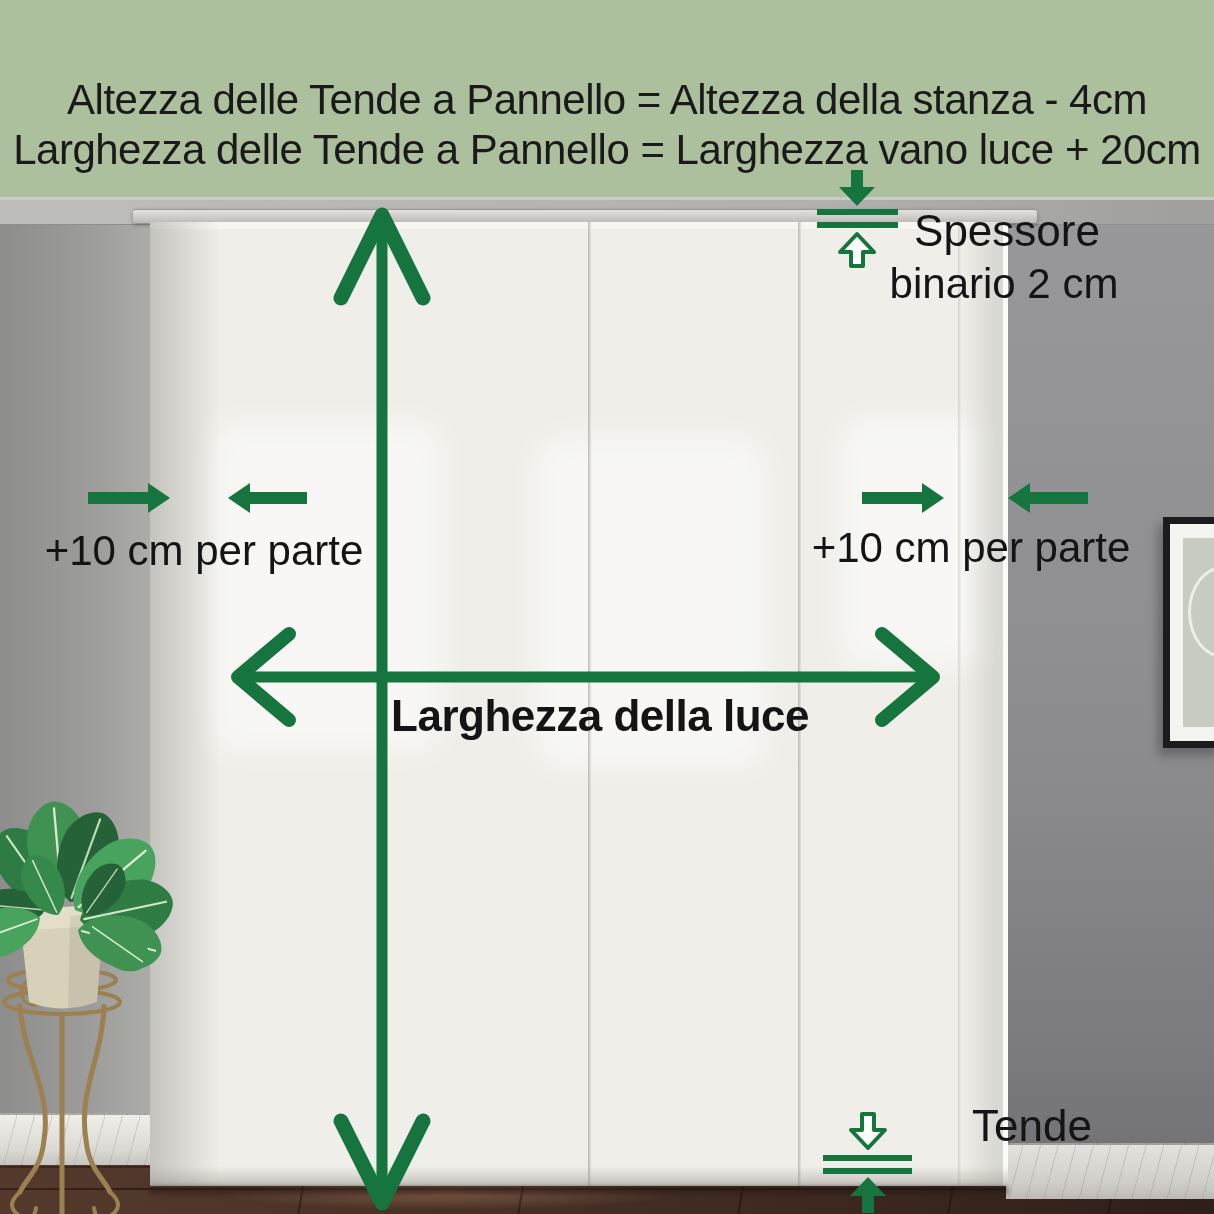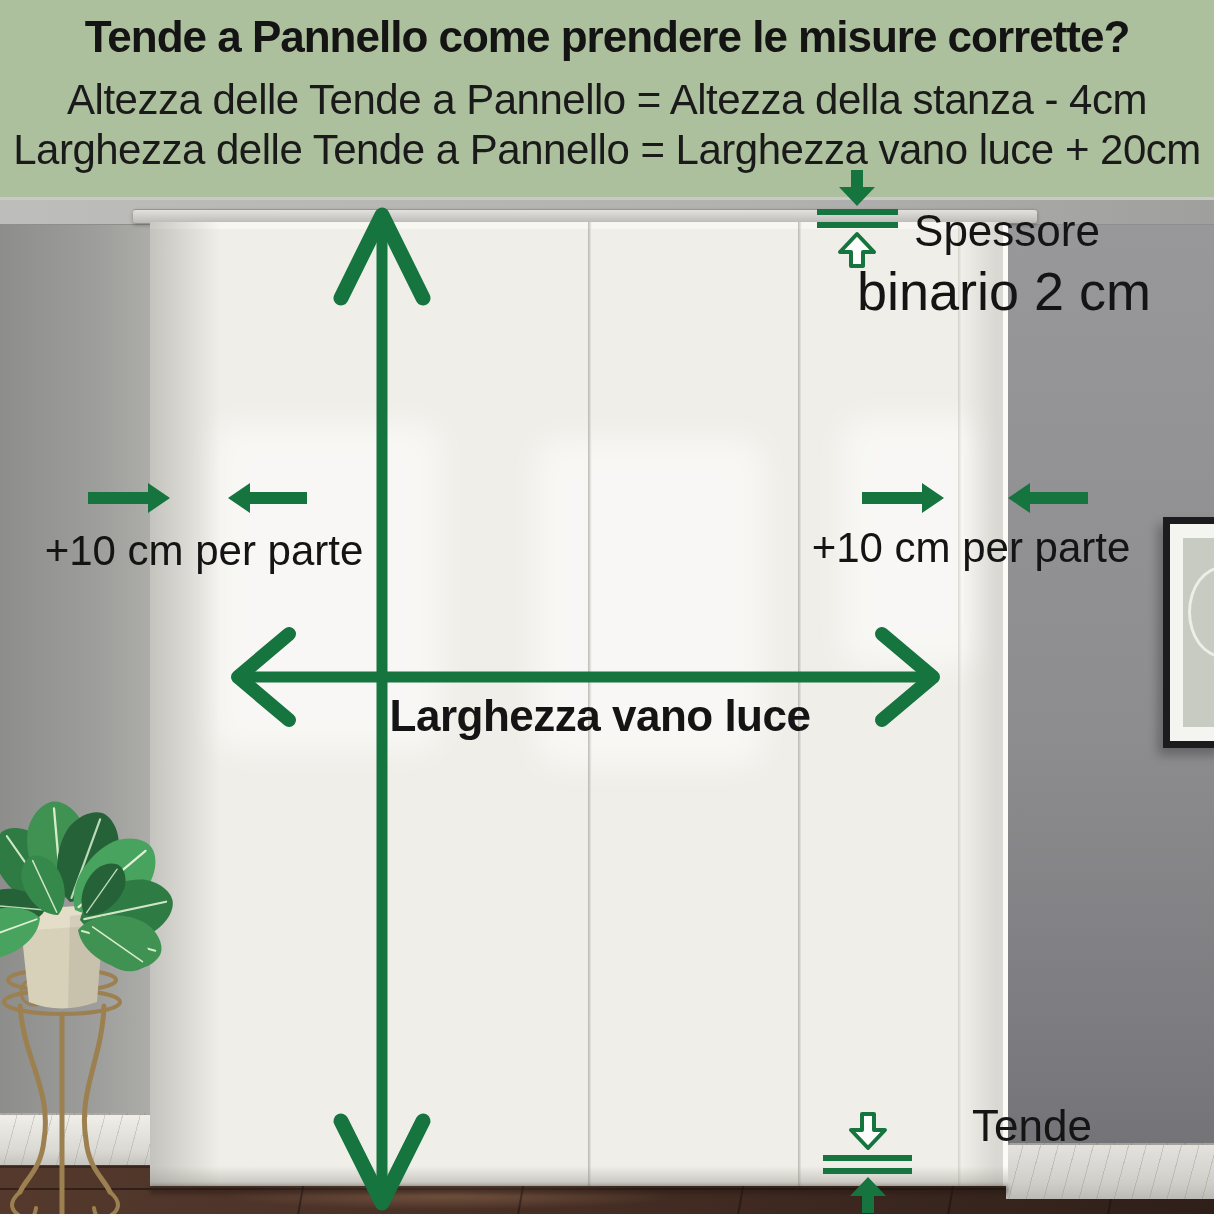--- a/index.html
+++ b/index.html
@@ -75,37 +75,36 @@
   .frame .circle{position:absolute;right:-34px;top:28px;width:64px;height:86px;border-radius:50%;
     border:3px solid rgba(242,244,239,.85);}
 
   
   .label{z-index:20;color:#141414;white-space:nowrap;}
   .bold{font-weight:700;letter-spacing:-0.5px;}
   .ctr{transform:translateX(-50%);}
 
   .lab-altezza{left:425px;top:231px;font-size:42px;}
   .lab-spessore1{left:1007px;top:206px;font-size:44px;}
-  .lab-spessore2{left:1004px;top:260px;font-size:54px;}
+  .lab-spessore2{left:1004px;top:260px;font-size:42px;}
   .lab-p10l{left:204px;top:527px;font-size:42px;}
   .lab-p10r{left:971px;top:524px;font-size:42px;}
   .lab-larghezza{left:600px;top:691px;font-size:44px;}
   .lab-spazio1{left:1032px;top:1101px;font-size:44px;}
   .lab-spazio2{left:1027px;top:1157px;font-size:42px;}
 
   .arrows{left:0;top:0;width:1214px;height:1214px;z-index:30;pointer-events:none;}
   .plant{left:0;top:740px;width:215px;height:474px;z-index:12;}
 </style>
 </head>
 <body>
 
 <div class="stage">
 
   <div class="abs header">
-    <div class="abs title">Tende a Pannello come prendere le misure corrette?</div>
     <div class="abs formula f1">Altezza delle Tende a Pannello = Altezza della stanza - 4cm</div>
     <div class="abs formula f2">Larghezza delle Tende a Pannello = Larghezza vano luce + 20cm</div>
   </div>
 
   <div class="abs ceiling"></div>
   <div class="abs wall-left"></div>
   <div class="abs wall-right"></div>
 
   <div class="abs floor">
     <div class="grout-h"></div>
@@ -203,21 +202,21 @@
           <path d="M0,0 C10,-22 42,-30 64,-24 C78,-19 86,-8 86,0 C86,8 78,19 64,24 C42,30 10,22 0,0 Z" fill="#3f9252"></path>
           <path d="M4,0 L80,0" stroke="#d6ecca" stroke-width="2" fill="none"></path>
         </g>
     </g>
   </svg>
 
   <div class="abs label ctr lab-spessore1">Spessore</div>
   <div class="abs label ctr lab-spessore2">binario 2 cm</div>
   <div class="abs label ctr lab-p10l">+10 cm per parte</div>
   <div class="abs label ctr lab-p10r">+10 cm per parte</div>
-  <div class="abs label bold ctr lab-larghezza">Larghezza vano luce</div>
+  <div class="abs label bold ctr lab-larghezza">Larghezza della luce</div>
   <div class="abs label ctr lab-spazio1">Tende</div>
 
   <svg class="abs arrows" viewBox="0 0 1214 1214">
     <g stroke="#16743e" fill="none" stroke-linecap="round" stroke-linejoin="round">
       <g>
         <line x1="382" y1="218" x2="382" y2="1200" stroke-width="11"></line>
         <polyline points="341,298 382,215 423,298" stroke-width="15"></polyline>
         <polyline points="341,1121 382,1203 423,1121" stroke-width="15"></polyline>
       </g>
       <g>

